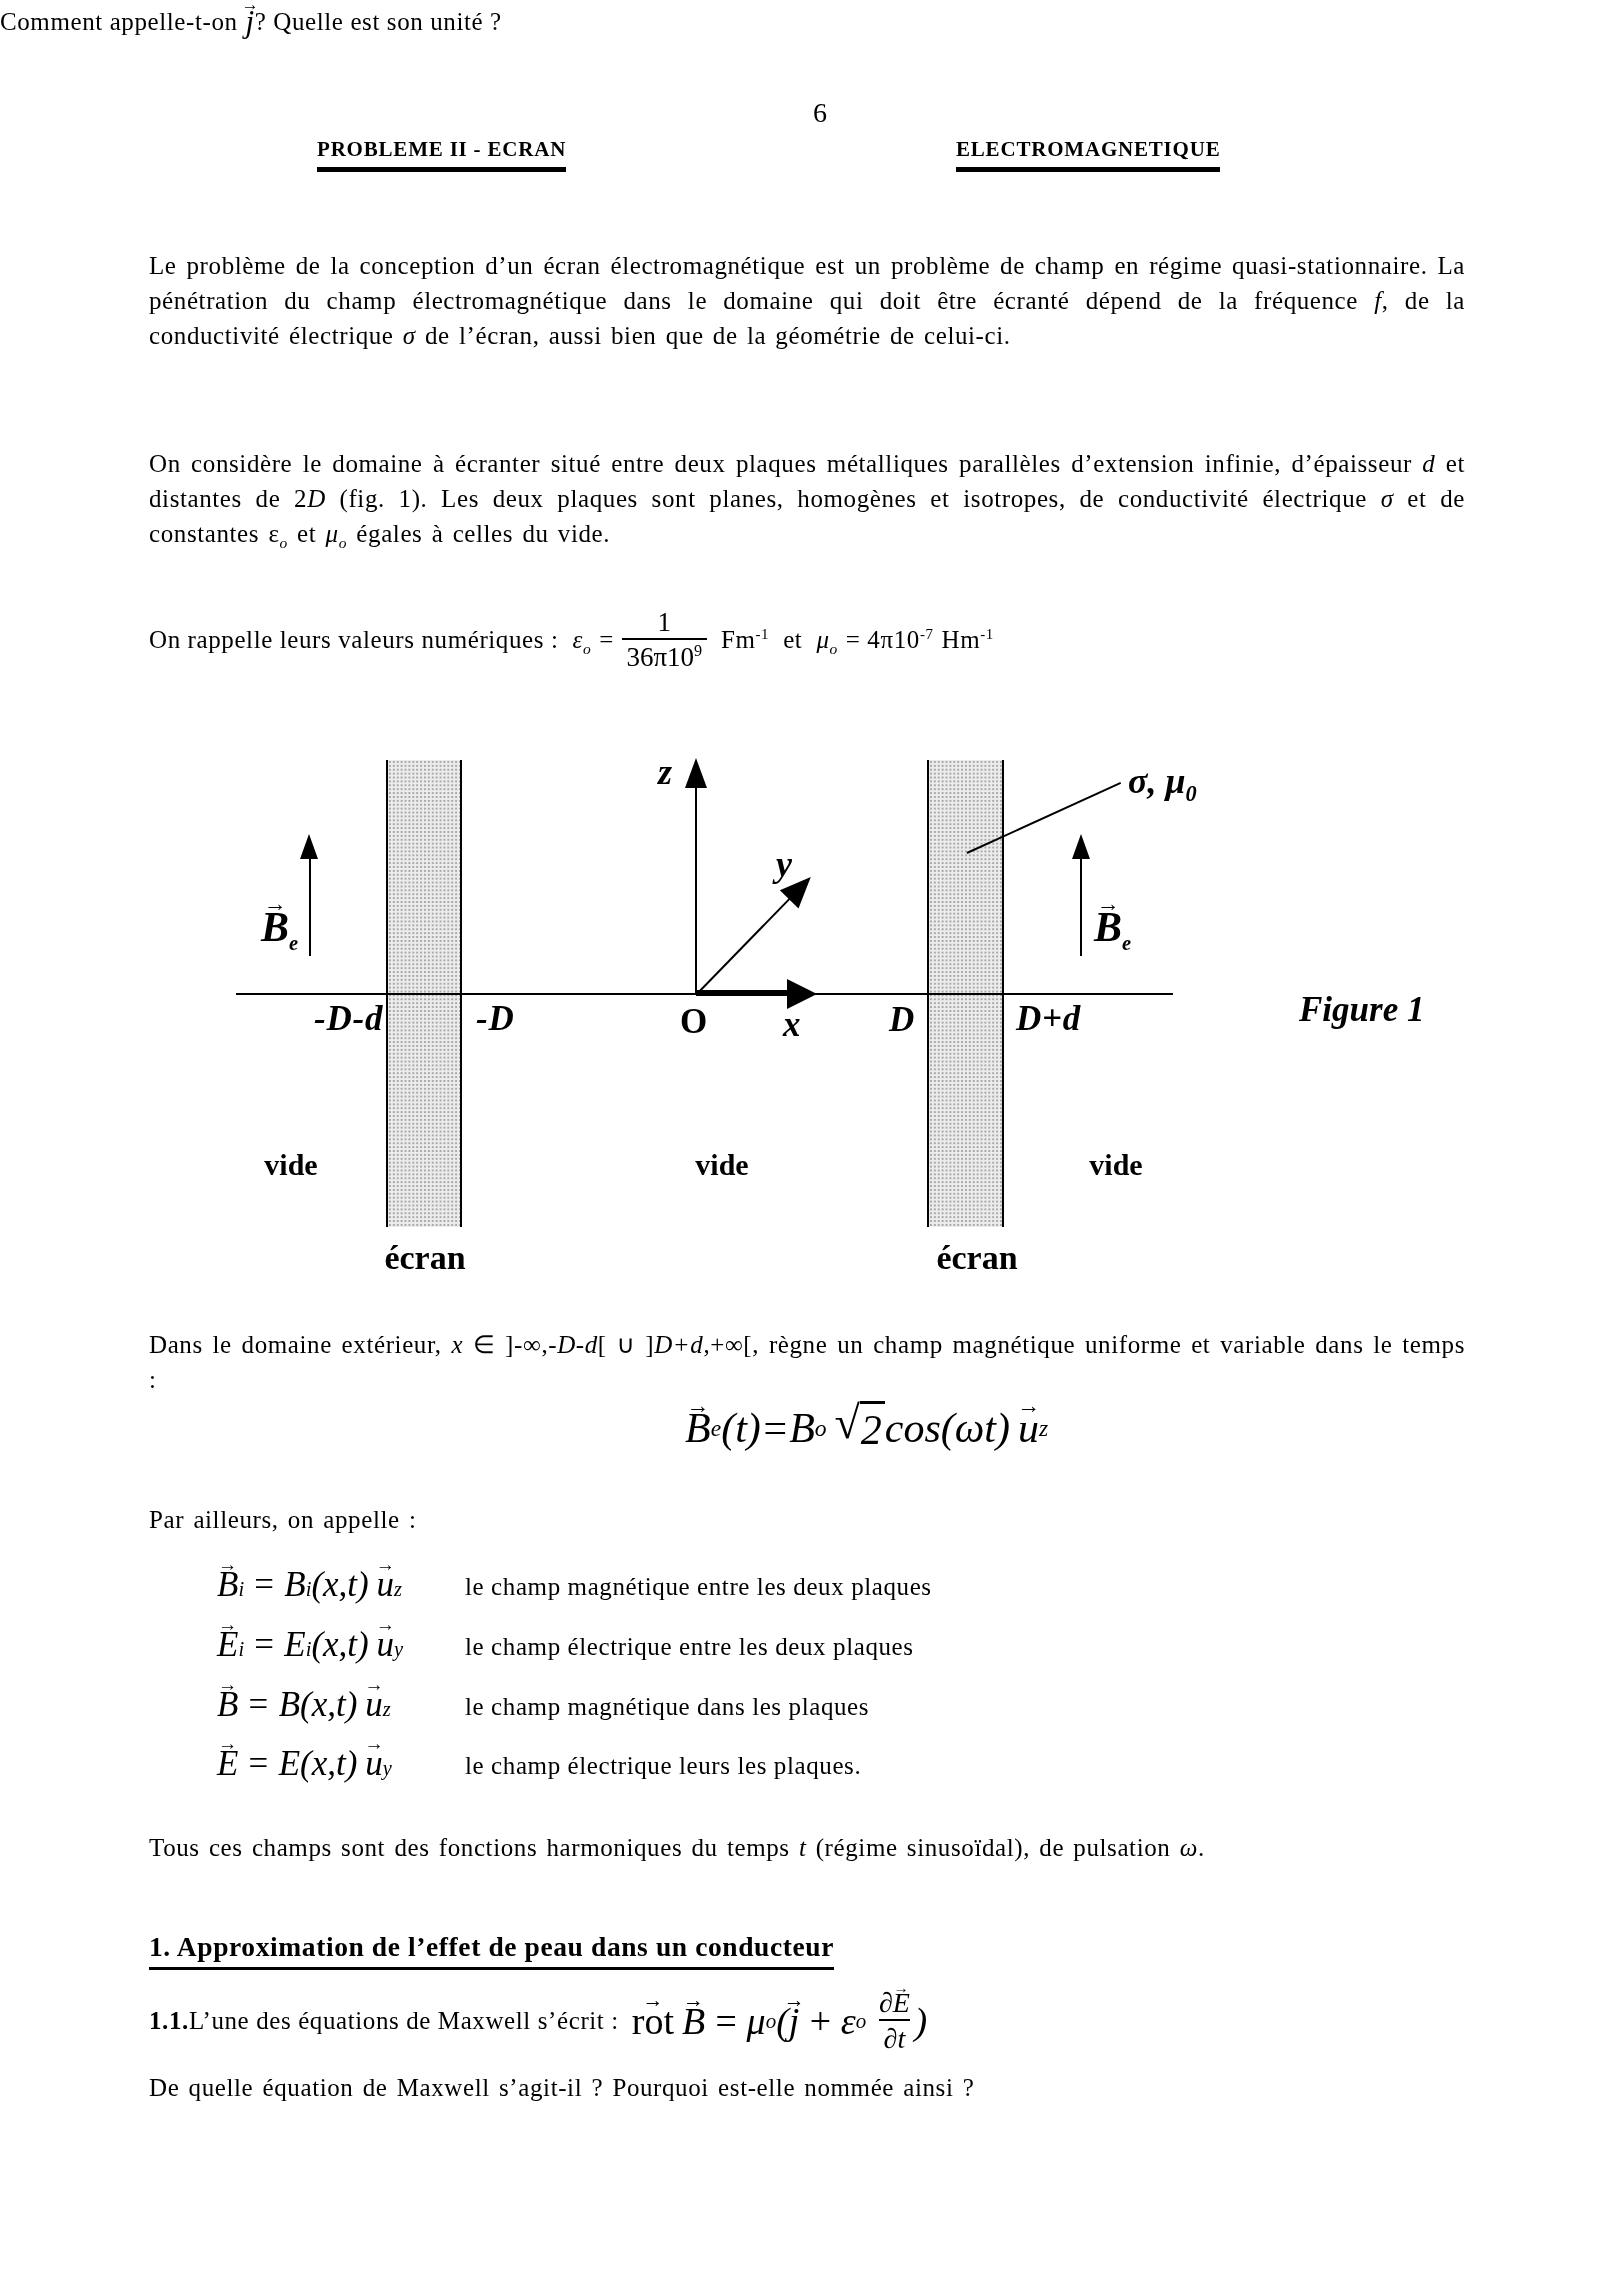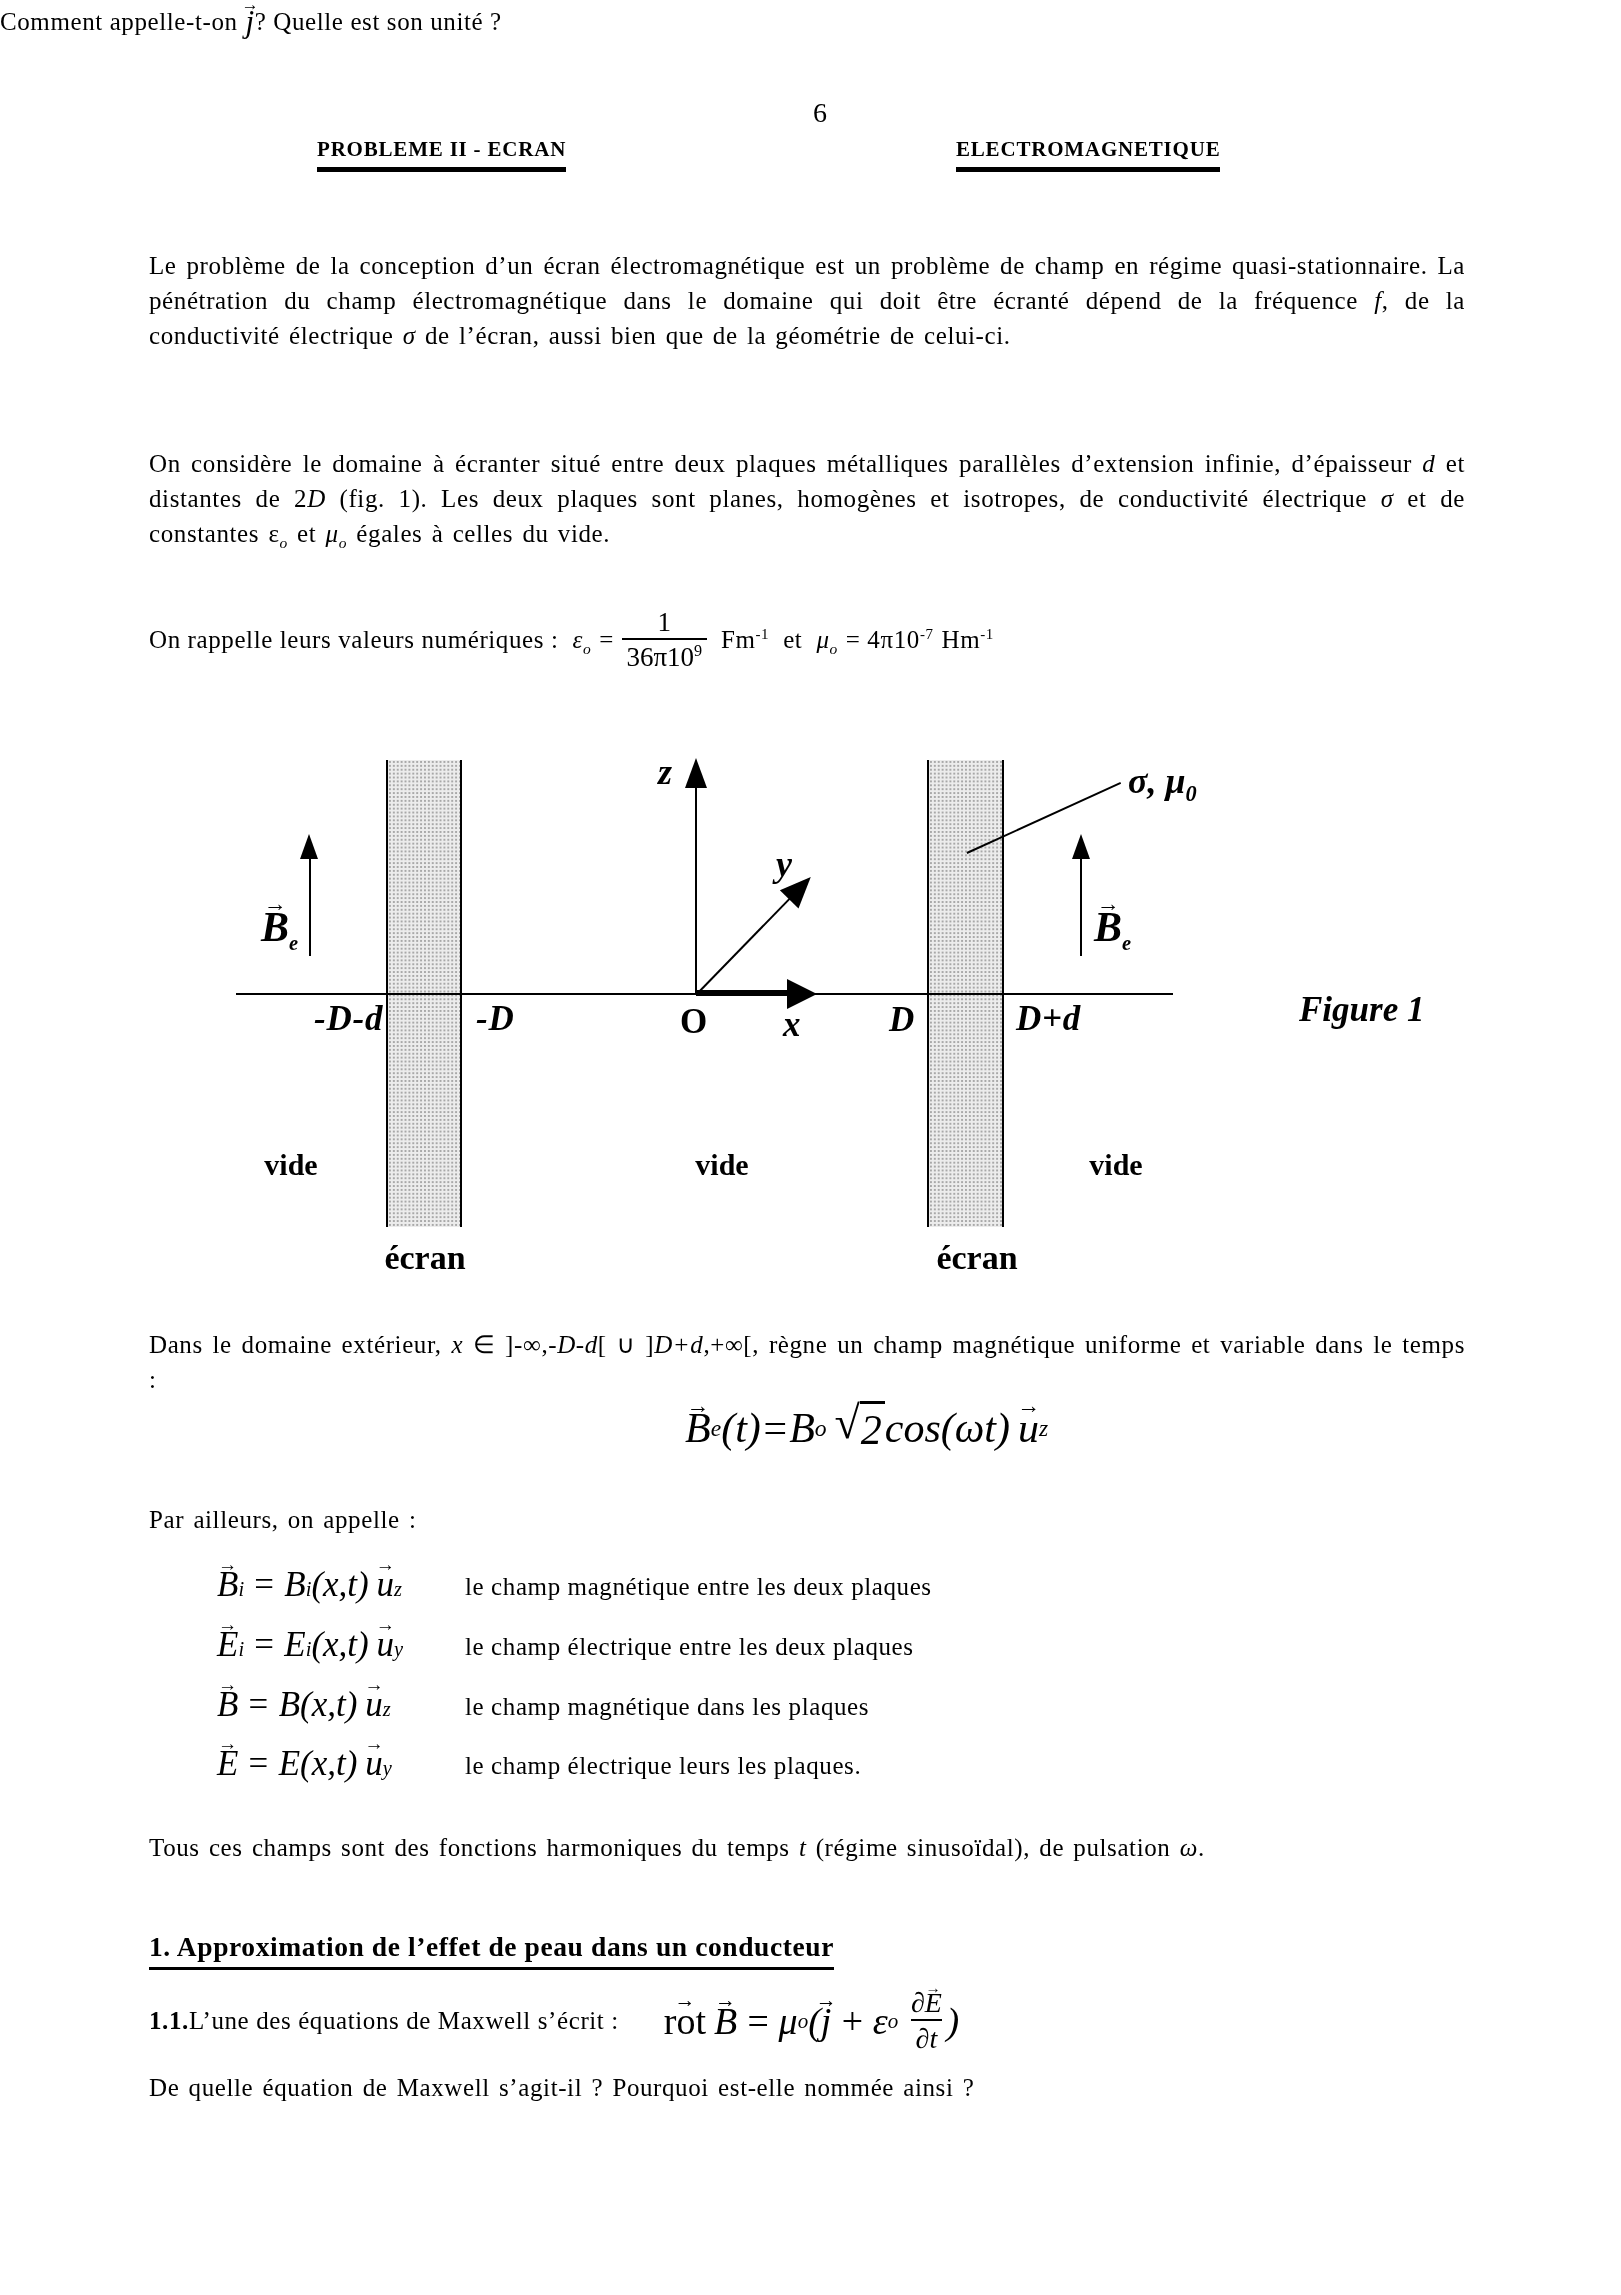--- a/index.html
+++ b/index.html
@@ -23,21 +23,21 @@
   .vec::after{content:"→";position:absolute;left:50%;top:-0.55em;transform:translateX(-50%);
               font-size:0.55em;font-style:normal;}
   .vec.rm{font-style:normal;}
   .frac{display:inline-flex;flex-direction:column;align-items:center;text-align:center;}
   .frac .num{display:block;padding:0 4.7px;}
   .frac .den{display:block;border-top:2.4px solid #000;padding:1.6px 4.7px 0 4.7px;}
   .sqrtwrap{display:inline-flex;align-items:flex-start;}
   .radsym{font-size:1.1em;line-height:0.95;}
   .radicand{border-top:3.1px solid #000;padding:2.4px 3.1px 0 0.8px;}
   .mrow{position:absolute;display:flex;align-items:center;}
-  .gap-s{margin-left:7.9px;} .gap-m{margin-left:14px;} .gap-l{margin-left:45px;}
+  .gap-s{margin-left:7.9px;} .gap-m{margin-left:14px;} .gap-l{margin-left:13px;}
   
   #valeurs{left:149px;top:590px;height:100px;font-size:25px;letter-spacing:0.6px;}
   #valeurs .frac{font-size:27px;letter-spacing:0;}
   
   .plate{position:absolute;top:760px;height:467px;border-left:2.4px solid #000;border-right:2.4px solid #000;
          background-color:#ececec;
          background-image:radial-gradient(#a8a8a8 0.7px, transparent 0.9px);
          background-size:3.9px 3.9px;}
   #plate-left{left:386px;width:72px;}
   #plate-right{left:927px;width:73px;}

